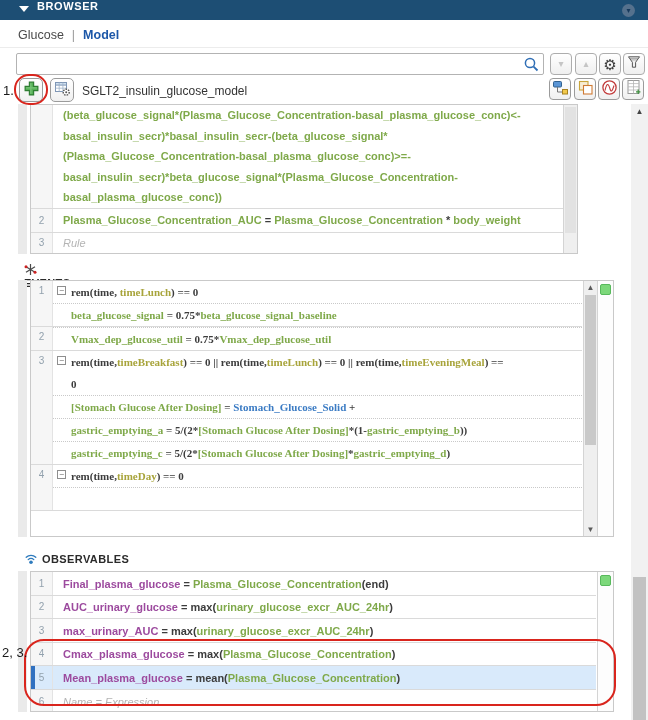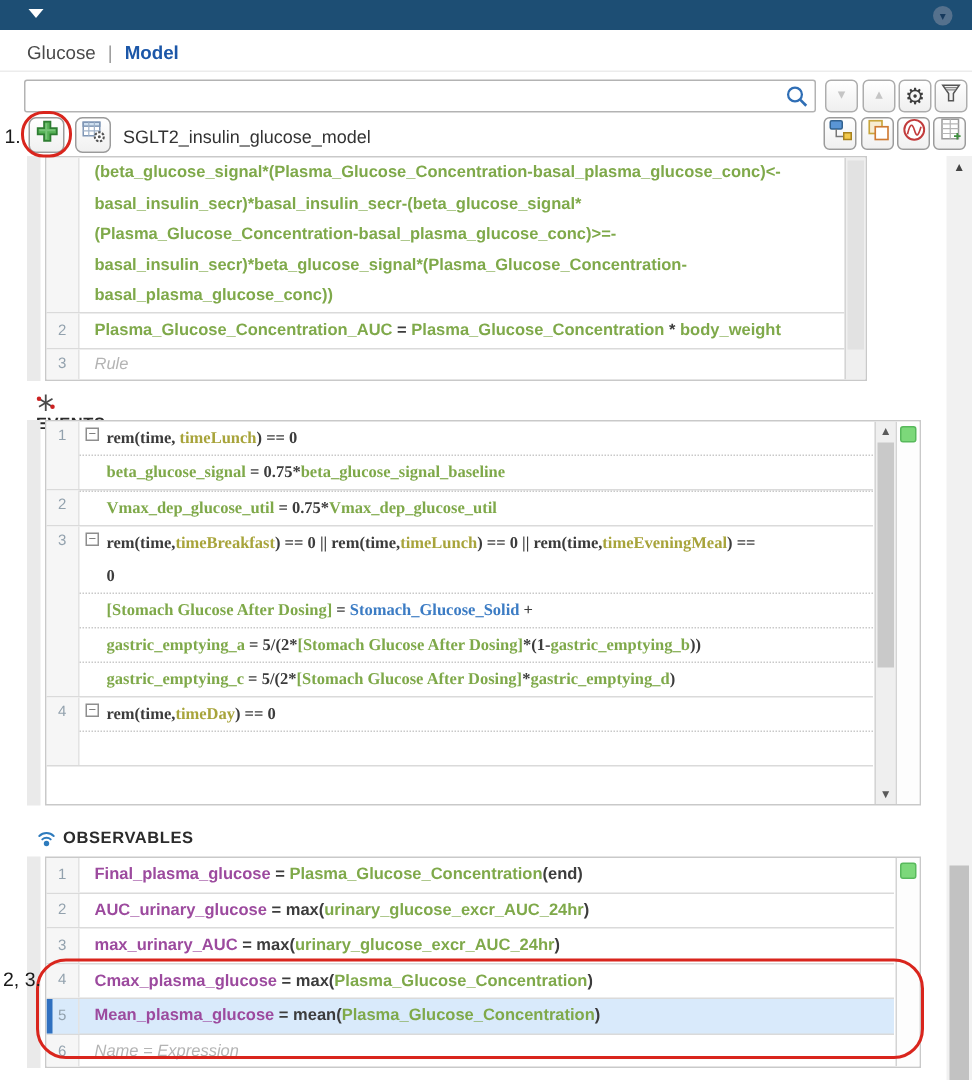--- a/index.html
+++ b/index.html
@@ -5,21 +5,21 @@
   * { box-sizing: border-box; margin: 0; padding: 0; }
   html,body { background:#fff; }
   #app {
     position: relative; width: 648px; height: 720px; background: #fff;
     font-family: "Liberation Sans", sans-serif; overflow: hidden;
   }
   
   .hdr { position:absolute; left:0; top:0; width:648px; height:20px; background:#1d4e74; }
   .hdr-tri { position:absolute; left:19px; top:6px; width:0; height:0;
     border-left:5px solid transparent; border-right:5px solid transparent; border-top:6px solid #ffffff; }
-  .hdr-title { position:absolute; left:37px; top:20px; color:#fff; font-size:11px; font-weight:400; letter-spacing:0.6px; }
+  .hdr-title { position:absolute; left:37px; top:0; color:#fff; font-size:11px; font-weight:700; letter-spacing:0.6px; }
   .hdr-collapse { position:absolute; right:13px; top:4px; width:13px; height:13px; border-radius:50%;
     background:#587촉391; background:#55718d; display:flex; align-items:center; justify-content:center; }
   .hdr-collapse .glyph { color:#16395c; font-size:8px; line-height:8px; }
   
   .tabs { position:absolute; left:18px; top:28px; font-size:12.5px; }
   .tab-project { color:#4a4a4a; }
   .tab-sep { color:#9a9a9a; margin:0 8px; }
   .tab-model { color:#1c57a8; font-weight:700; }
   .tabs-divider { position:absolute; left:0; top:47px; width:648px; height:1px; background:#ececec; }
   
@@ -78,21 +78,21 @@
     font-size:8px; line-height:13px; color:#5a5a5a; }
   .events-scroll .sarrow.up { top:0; } .events-scroll .sarrow.down { bottom:0; }
   .events-scroll .thumb { position:absolute; left:1px; right:1px; top:14px; height:150px; background:#c9c9c9; }
   .indcol { position:absolute; right:0; top:0; bottom:0; width:16px; background:#fdfdfd; border-left:1px solid #d4d4d4; }
   .indsq { position:absolute; left:2px; top:3px; width:11px; height:11px; background:#7cd87a;
     border:1px solid #58b95c; border-radius:2px; }
   
   .obs-body { position:absolute; left:0; top:0; right:17px; bottom:0; }
   .orow { display:flex; height:23.5px; border-bottom:1px solid #dadada; position:relative; }
   .orow:last-child { border-bottom:none; }
-  .ocontent { flex:1; min-width:0; padding-left:10px; display:flex; align-items:flex-start; }
+  .ocontent { flex:1; min-width:0; padding-left:10px; display:flex; align-items:flex-end; }
   .ocl { height:22px; line-height:22px; }
   .orow.selected, .orow.selected .gut { background:#d9eafb; }
   .orow.selected::before { content:""; position:absolute; left:0; top:0; bottom:0; width:4px; background:#2f70c0; }
   
   .sechdr { position:absolute; font-size:11px; font-weight:700; color:#2b2b2b; letter-spacing:0.4px; }
   .sechdr-icon { position:absolute; }
   
   .ring-obs { position:absolute; left:24px; top:639px; width:592px; height:67px;
     border:2px solid #d9251d; border-radius:20px; z-index:6; pointer-events:none; }
   .steps23-label { position:absolute; left:2px; top:645px; font-size:13px; color:#1a1a1a; z-index:6; }

